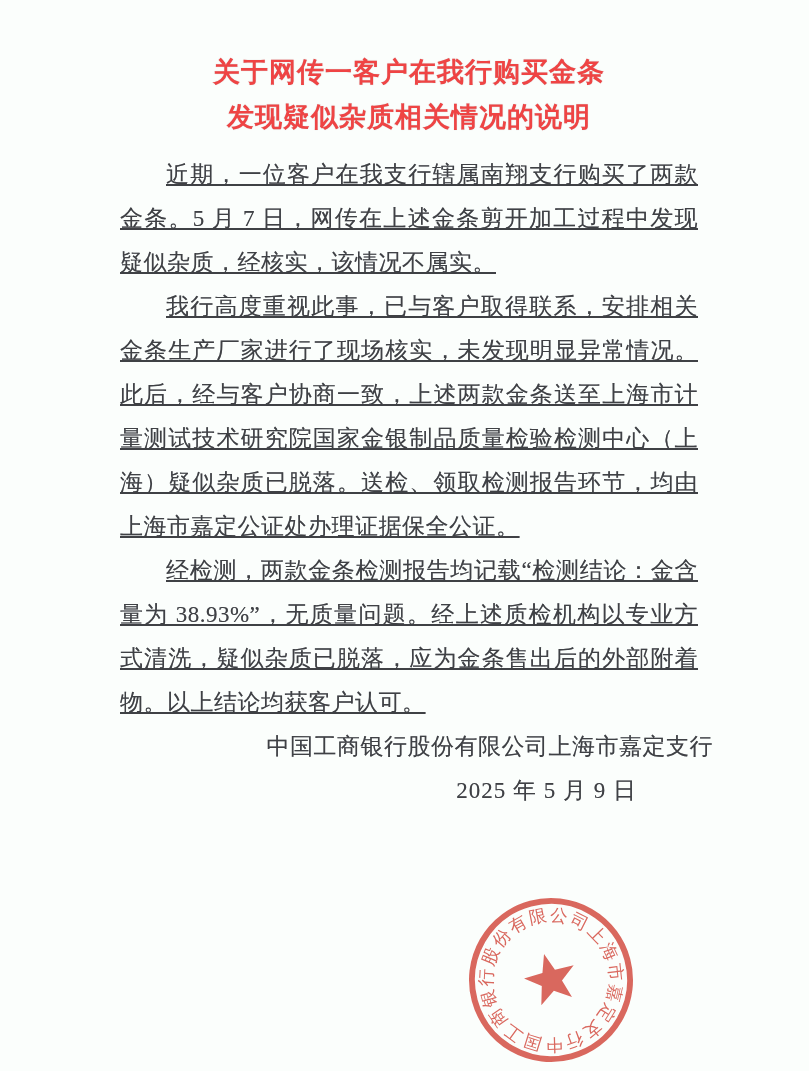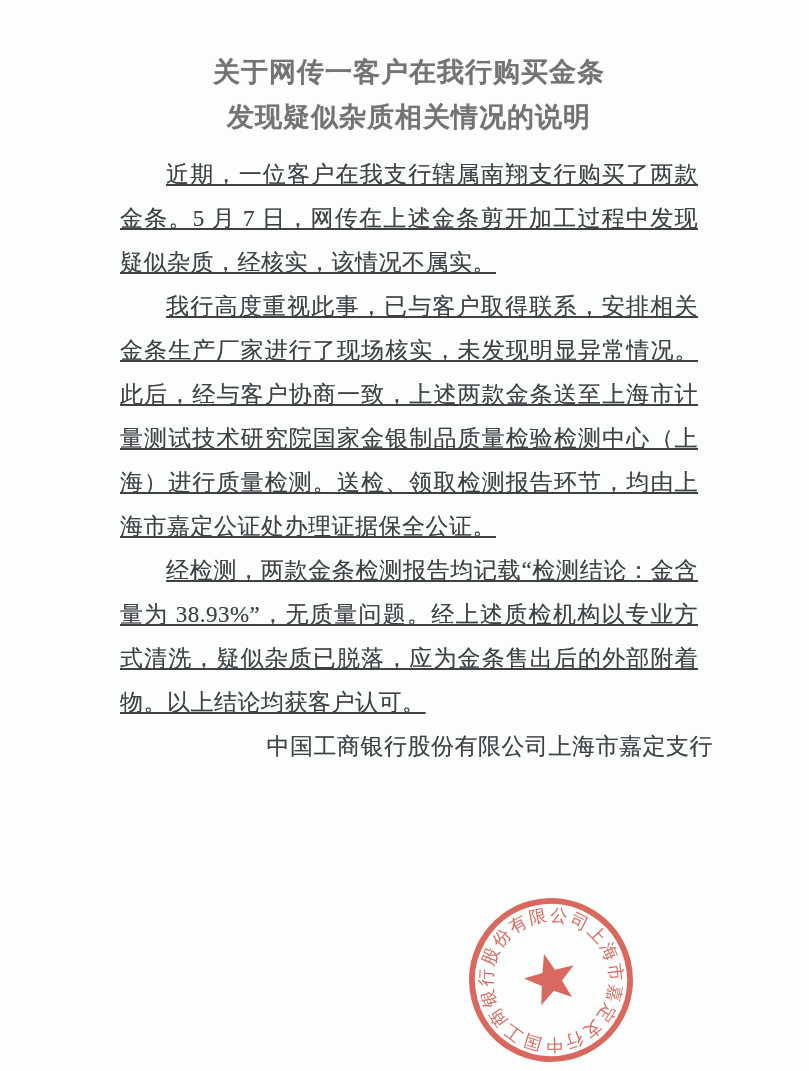--- a/index.html
+++ b/index.html
@@ -20,21 +20,21 @@
     position: relative;
     padding: 50px 111px 0 120px;
   }
   .title-line {
     font-family: "Liberation Sans", "DejaVu Sans", sans-serif;
     font-weight: 700;
     font-size: 27px;
     line-height: 45px;
     text-align: center;
     letter-spacing: 1px;
-    color: #737373;
+    color: #ef4444;
     text-shadow: 0 0 1px rgba(60,60,70,0.25);
   }
   .body-text {
     margin-top: 13px;
   }
   .body-text p {
     margin: 0;
     font-size: 23px;
     line-height: 44px;
     text-align: justify;
@@ -77,25 +77,26 @@
 <body>
 
 <div class="page">
   <div class="content">
 
     <div class="title-line">关于网传一客户在我行购买金条</div>
     <div class="title-line">发现疑似杂质相关情况的说明</div>
 
     <div class="body-text">
       <p>近期，一位客户在我支行辖属南翔支行购买了两款金条。5 月 7 日，网传在上述金条剪开加工过程中发现疑似杂质，经核实，该情况不属实。</p>
-      <p>我行高度重视此事，已与客户取得联系，安排相关金条生产厂家进行了现场核实，未发现明显异常情况。此后，经与客户协商一致，上述两款金条送至上海市计量测试技术研究院国家金银制品质量检验检测中心（上海）进行质量检测。送检、领取检测报告环节，均由上海市嘉定公证处办理证据保全公证。</p>
+      <p>我行高度重视此事，已与客户取得联系，安排相关金条生产厂家进行了现场核实，未发现明显异常情况。此后，经与客户协商一致，上述两款金条送至上海市计量测试技术研究院国家金银制品质量检验检测中心（上海）疑似杂质已脱落。送检、领取检测报告环节，均由上海市嘉定公证处办理证据保全公证。</p>
       <p>经检测，两款金条检测报告均记载“检测结论：金含量为 38.93%”，无质量问题。经上述质检机构以专业方式清洗，疑似杂质已脱落，应为金条售出后的外部附着物。以上结论均获客户认可。</p>
     </div>
 
     <p class="signature-line">中国工商银行股份有限公司上海市嘉定支行</p>
+    <p class="date-line">2025 年 5 月 9 日</p>
   </div>
 
   <div class="seal">
     <svg width="220" height="220" viewBox="0 0 220 220" xmlns="http://www.w3.org/2000/svg">
       <defs>
         <path id="seal-text-arc" d="M 110 169 A 59 59 0 1 1 110 51 A 59 59 0 1 1 110 169"></path>
       </defs>
       <circle cx="110" cy="110" r="79" fill="none" stroke="#d6463b" stroke-width="6"></circle>
       <polygon fill="#d6463b" points="110,83 116.47,101.10 135.68,101.66 120.46,113.40 125.87,131.84 110,121 94.13,131.84 99.54,113.40 84.32,101.66 103.53,101.10"></polygon>
       <text fill="#d6463b" font-family="Liberation Sans, DejaVu Sans, sans-serif" font-size="17.5" letter-spacing="2">

